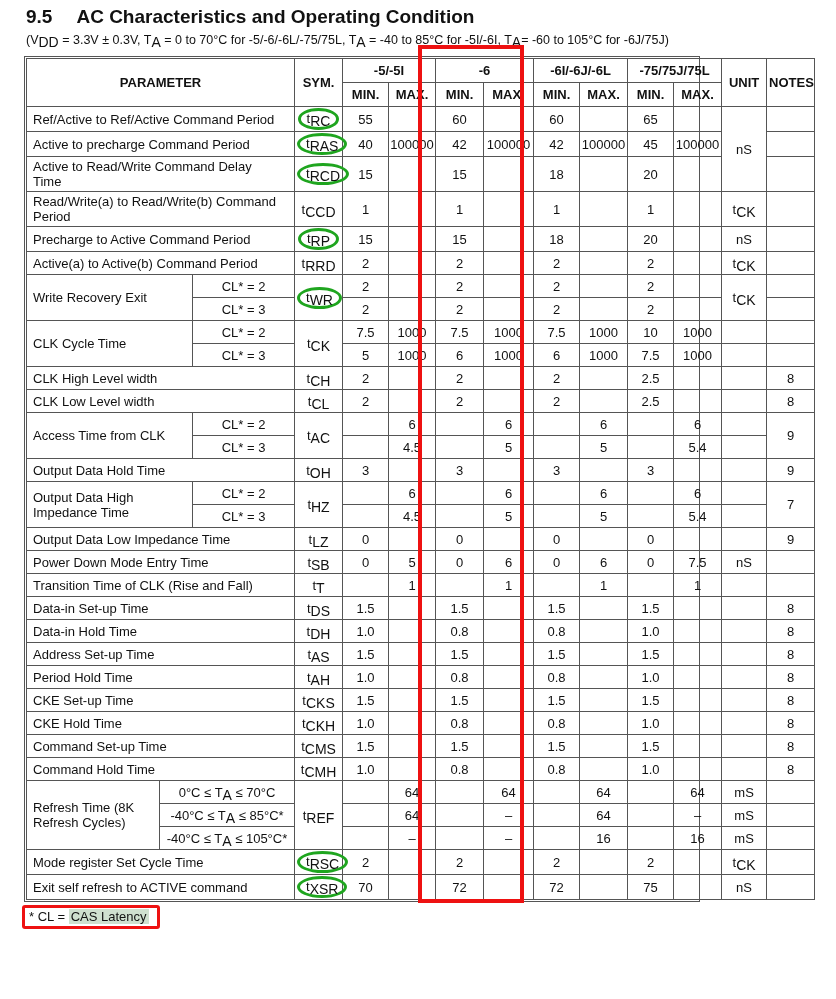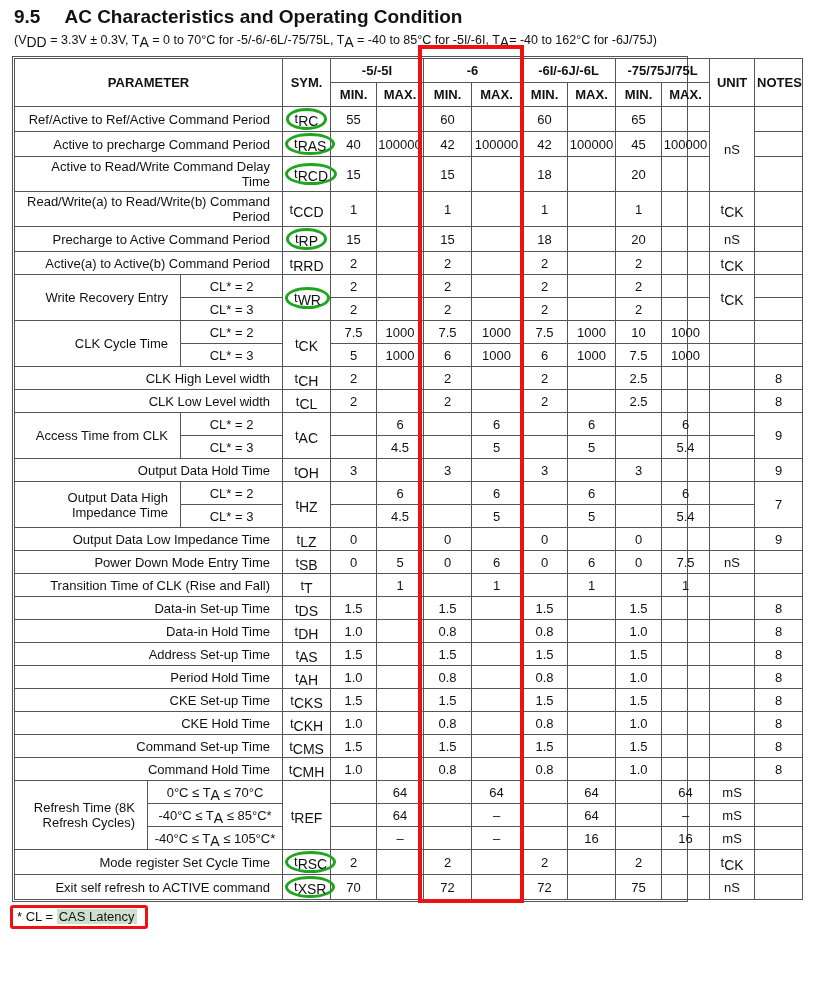--- a/index.html
+++ b/index.html
@@ -1,38 +1,38 @@
 <!DOCTYPE html>
 <html style="--red: #ee1111; --green: #1fa51f; --hl: #cfe0cf;"><head>
 <meta charset="utf-8">
 <style>
   * { box-sizing: border-box; margin: 0; padding: 0; }
   html,body { background: #ffffff; }
   body {
     width: 836px; height: 999px; overflow: hidden;
     font-family: "Liberation Sans", sans-serif; color: #111;
   }
-  .page { position: relative; width: 836px; height: 999px; padding: 5px 10px 0 12px; }
+  .page { position: relative; width: 836px; height: 999px; padding: 5px 10px 0 24px; }
 
   h1 { font-size: 19px; font-weight: bold; margin: 1px 0 5px 2px; }
   h1 .num { margin-right: 24px; }
 
   .subtitle { font-size: 12.5px; margin: 0 0 9px 2px; white-space: nowrap; }
   sub { font-size: 14px; vertical-align: -3px; line-height: 0; }
 
   .table-outer { border: 1px solid #555; padding: 1px; background: #fff; width: 676px; }
   table { border-collapse: collapse; table-layout: fixed; width: 100%; }
   th, td {
     border: 1px solid #555; font-size: 13px; text-align: center;
     vertical-align: middle; padding: 1px 2px; overflow: hidden;
   }
   tr { height: 23px; }
   thead tr { height: 24px; }
   th { font-weight: bold; }
-  td.c-param { text-align: right; padding: 2px 12px 2px 6px; overflow: visible; }
+  td.c-param { text-align: left; padding: 2px 12px 2px 6px; overflow: visible; }
   td.c-cond  { padding: 1px 3px; margin-top: 30px; }
   td.c-sym   { overflow: visible; }
   td.c-val   { padding: 1px 1px; }
 
   .green-circle {
     display: inline-block; border: 3px solid var(--green, #1fa51f);
     border-radius: 50%; padding: 0px 6px 1px 6px; background: transparent;
   }
 
   #red-box {
@@ -50,21 +50,21 @@
 </style>
 </head>
 <body>
 
 <div class="page" id="page">
 
   <h1>
     <span class="num">9.5</span><span>AC Characteristics and Operating Condition</span>
   </h1>
 
-  <p class="subtitle" id="subtitle"><span>(V</span><sub>DD</sub><span> = 3.3V ± 0.3V, T</span><sub>A</sub><span> = 0 to 70°C for -5/-6/-6L/-75/75L, T</span><sub>A</sub><span> = -40 to 85°C for -5I/-6I, T</span><sub>A</sub><span>= -40 to 162°C for -6J/75J)</span></p>
+  <p class="subtitle" id="subtitle"><span>(V</span><sub>DD</sub><span> = 3.3V ± 0.3V, T</span><sub>A</sub><span> = 0 to 70°C for -5/-6/-6L/-75/75L, T</span><sub>A</sub><span> = -40 to 85°C for -5I/-6I, T</span><sub>A</sub><span>= -60 to 105°C for -6J/75J)</span></p>
 
   <div class="table-outer">
     <table id="ac-table">
       <colgroup>
         <col style="width:133px">
           <col style="width:33px">
           <col style="width:102px">
         <col style="width:48px">
         <col style="width:46px">
           <col style="width:47px">
@@ -176,21 +176,21 @@
             <td class="c-val">2</td>
             <td class="c-val"></td>
             <td class="c-val">2</td>
             <td class="c-val"></td>
             <td class="c-val">2</td>
             <td class="c-val"></td>
             <td class="c-unit"><span>t</span><sub>CK</sub></td>
             <td class="c-note"></td>
           </tr>
           <tr>
-            <td class="c-param" colspan="2" rowspan="2">Write Recovery Entry</td>
+            <td class="c-param" colspan="2" rowspan="2">Write Recovery Exit</td>
             <td class="c-cond">CL* = 2</td>
             <td class="c-sym" rowspan="2"><span class="green-circle"><span>t</span><sub>WR</sub></span></td>
             <td class="c-val">2</td>
             <td class="c-val"></td>
             <td class="c-val">2</td>
             <td class="c-val"></td>
             <td class="c-val">2</td>
             <td class="c-val"></td>
             <td class="c-val">2</td>
             <td class="c-val"></td>

